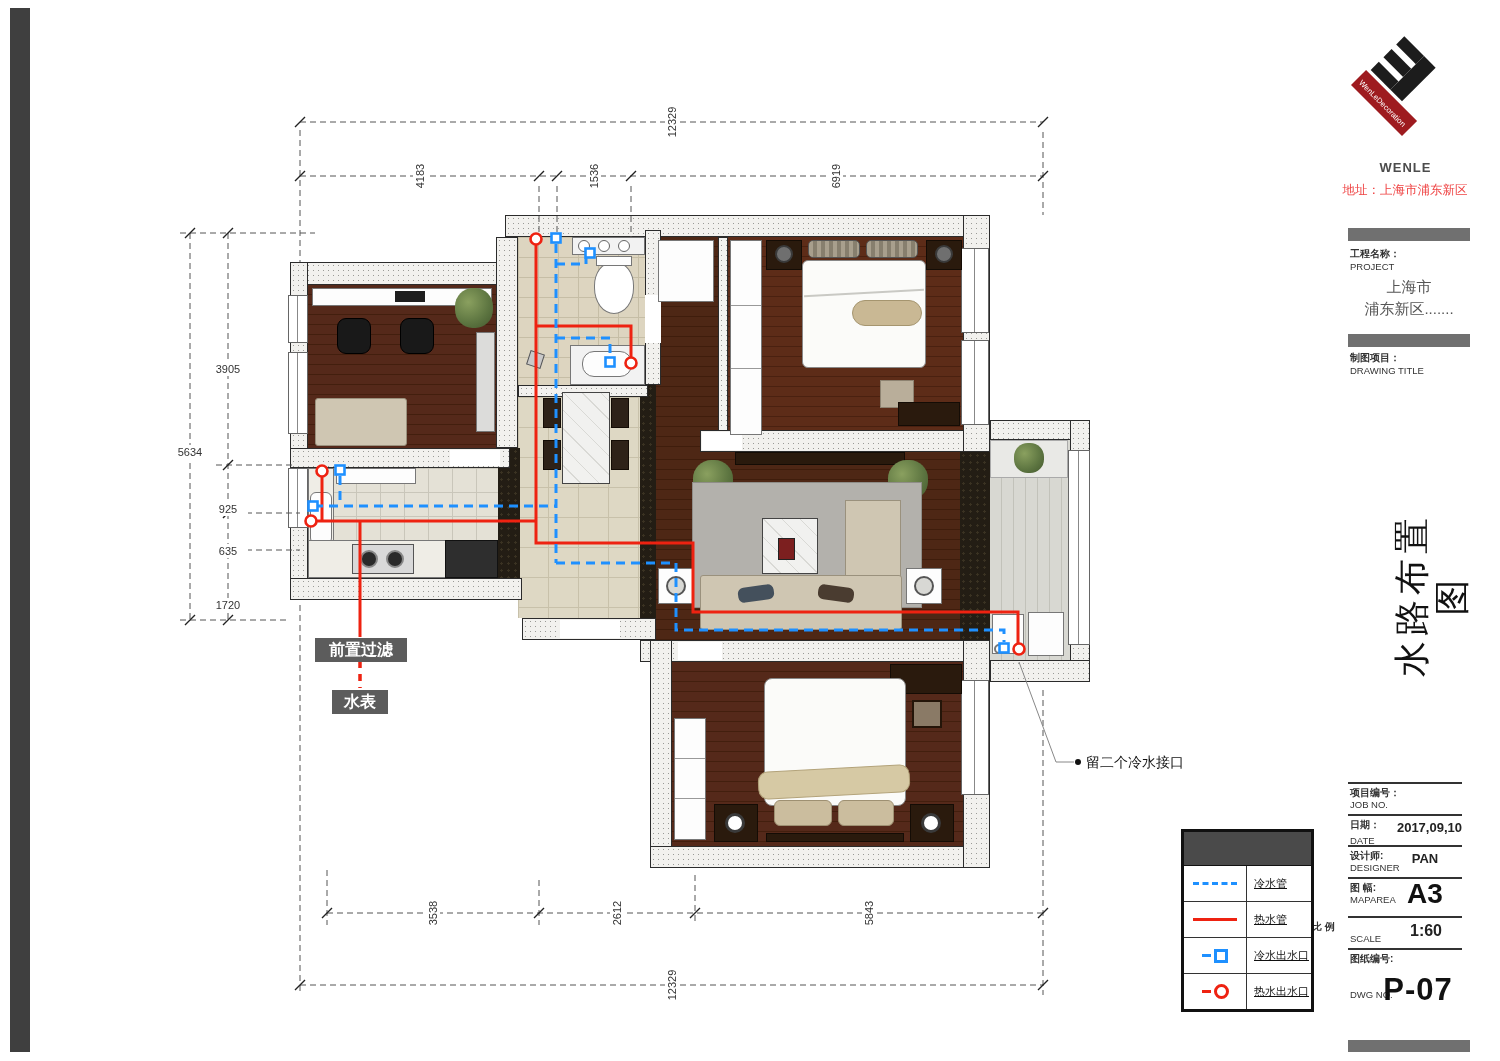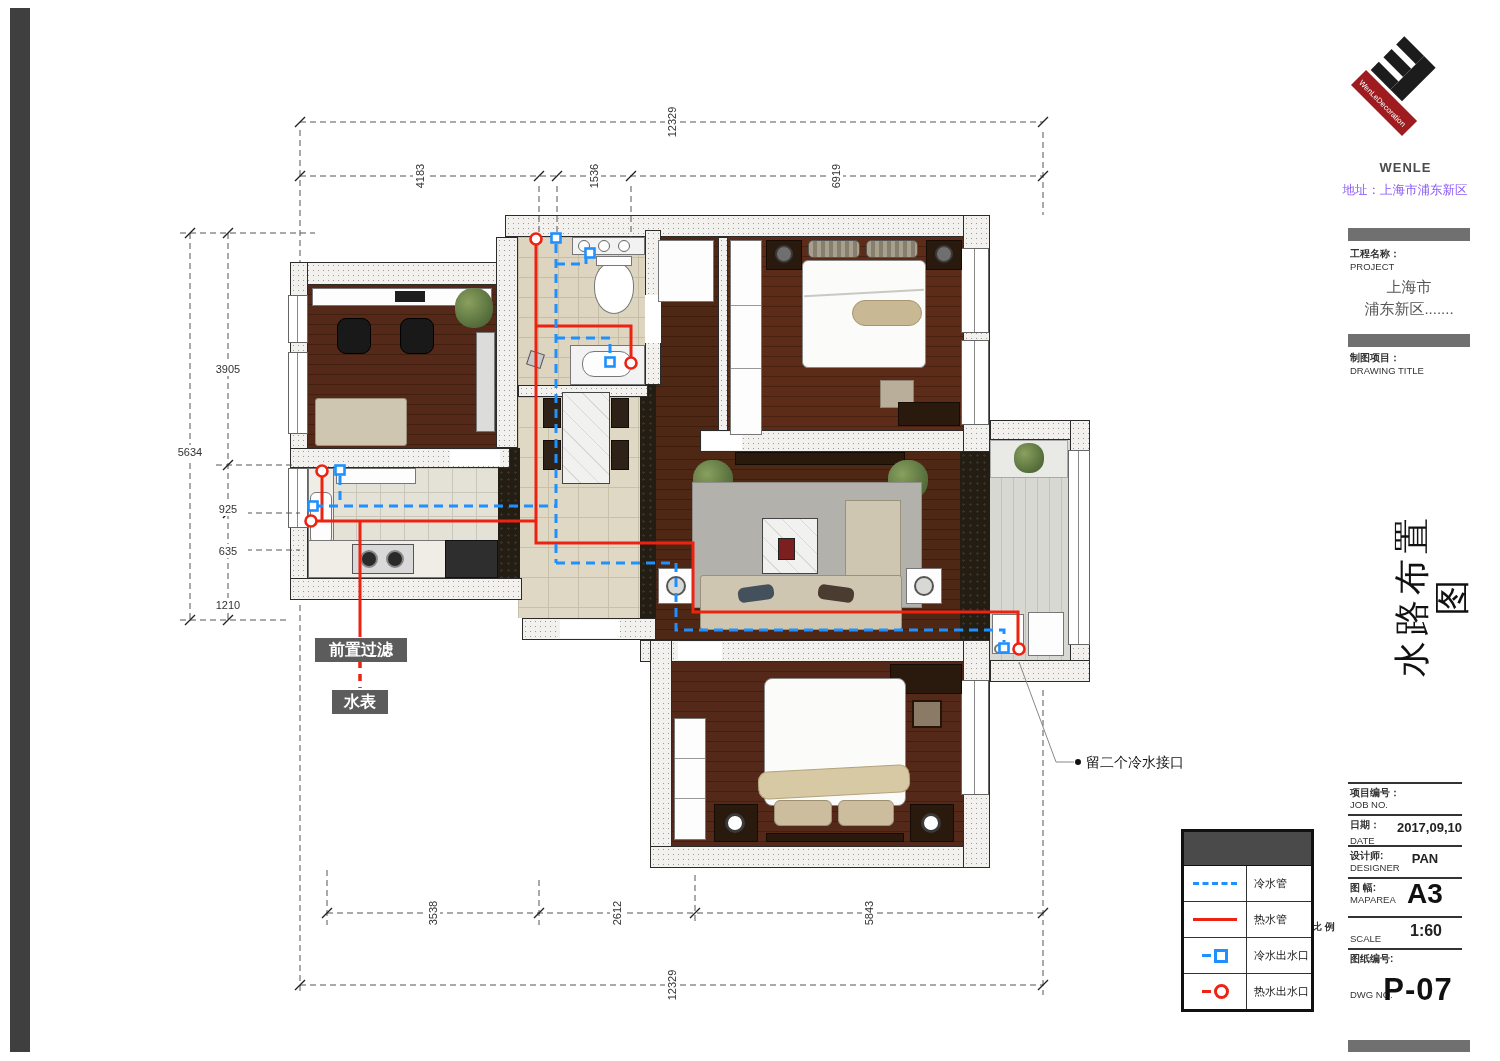--- a/index.html
+++ b/index.html
@@ -35,21 +35,21 @@
   .panel-label-cn{font-size:10px;font-weight:bold;color:#333;line-height:12px;}
   .panel-label-en{font-size:9.5px;color:#333;line-height:12px;}
   .graybar{position:absolute;background:#707070;}
   .tline{position:absolute;background:#333;height:2px;width:114px;left:1348px;}
   
   #legend{position:absolute;left:1181px;top:829px;width:127px;height:177px;border:3px solid #111;background:#fff;z-index:10;box-sizing:content-box;}
   .lg-head{height:33px;background:#4a4a4a;border-bottom:1px solid #111;}
   .lg-row{height:35px;display:flex;align-items:center;border-bottom:1px solid #333;}
   .lg-row:last-child{border-bottom:none;}
   .lg-sym{width:62px;height:100%;border-right:1px solid #333;display:flex;align-items:center;justify-content:center;gap:3px;}
-  .lg-label{flex:1;font-size:11px;color:#111;padding-left:7px;}
+  .lg-label{flex:1;font-size:11px;color:#111;padding-left:7px;text-decoration:underline;}
 </style>
 </head>
 <body>
 
 <div id="sheet">
 
   <div class="abs" style="left:10px;top:8px;width:20px;height:1044px;background:#3f3f3f;"></div>
 
   <div class="floor wood1" style="left:308px;top:285px;width:188px;height:163px;"></div>
   <div class="floor tileK" style="left:308px;top:468px;width:190px;height:110px;"></div>
@@ -265,32 +265,32 @@
   </svg>
 
   <div class="dimv" style="left:649px;top:115px;">12329</div>
   <div class="dimv" style="left:397px;top:169px;">4183</div>
   <div class="dimv" style="left:571px;top:169px;">1536</div>
   <div class="dimv" style="left:813px;top:169px;">6919</div>
   <div class="dimh" style="left:170px;top:425px;">5634</div>
   <div class="dimh" style="left:208px;top:342px;">3905</div>
   <div class="dimh" style="left:208px;top:482px;">925</div>
   <div class="dimh" style="left:208px;top:524px;">635</div>
-  <div class="dimh" style="left:208px;top:578px;">1210</div>
+  <div class="dimh" style="left:208px;top:578px;">1720</div>
   <div class="dimv" style="left:410px;top:906px;">3538</div>
   <div class="dimv" style="left:594px;top:906px;">2612</div>
   <div class="dimv" style="left:846px;top:906px;">5843</div>
   <div class="dimv" style="left:649px;top:978px;">12329</div>
 
   <div class="tagbox" style="left:315px;top:638px;width:92px;height:24px;line-height:24px;font-size:16px;">前置过滤</div>
   <div class="tagbox" style="left:332px;top:690px;width:56px;height:24px;line-height:24px;font-size:16px;">水表</div>
   <div class="abs" style="left:1086px;top:754px;font-size:14px;color:#111;z-index:10;">留二个冷水接口</div>
 
   <div class="abs" style="left:1348px;top:160px;width:115px;text-align:center;font-size:13px;font-weight:bold;color:#4c4c4c;letter-spacing:1px;">WENLE</div>
-  <div class="abs" style="left:1330px;top:182px;width:150px;text-align:center;font-size:12.5px;color:#8b5cf6;">地址：上海市浦东新区</div>
+  <div class="abs" style="left:1330px;top:182px;width:150px;text-align:center;font-size:12.5px;color:#ef4444;">地址：上海市浦东新区</div>
 
   <div class="graybar" style="left:1348px;top:228px;width:122px;height:13px;"></div>
   <div class="abs panel-label-cn" style="left:1350px;top:248px;">工程名称：</div>
   <div class="abs panel-label-en" style="left:1350px;top:261px;">PROJECT</div>
   <div class="abs" style="left:1348px;top:278px;width:122px;text-align:center;font-size:15px;color:#555;">上海市</div>
   <div class="abs" style="left:1335px;top:300px;width:148px;text-align:center;font-size:15px;color:#555;">浦东新区.......</div>
 
   <div class="graybar" style="left:1348px;top:334px;width:122px;height:13px;"></div>
   <div class="abs panel-label-cn" style="left:1350px;top:352px;">制图项目：</div>
   <div class="abs panel-label-en" style="left:1350px;top:365px;">DRAWING TITLE</div>

